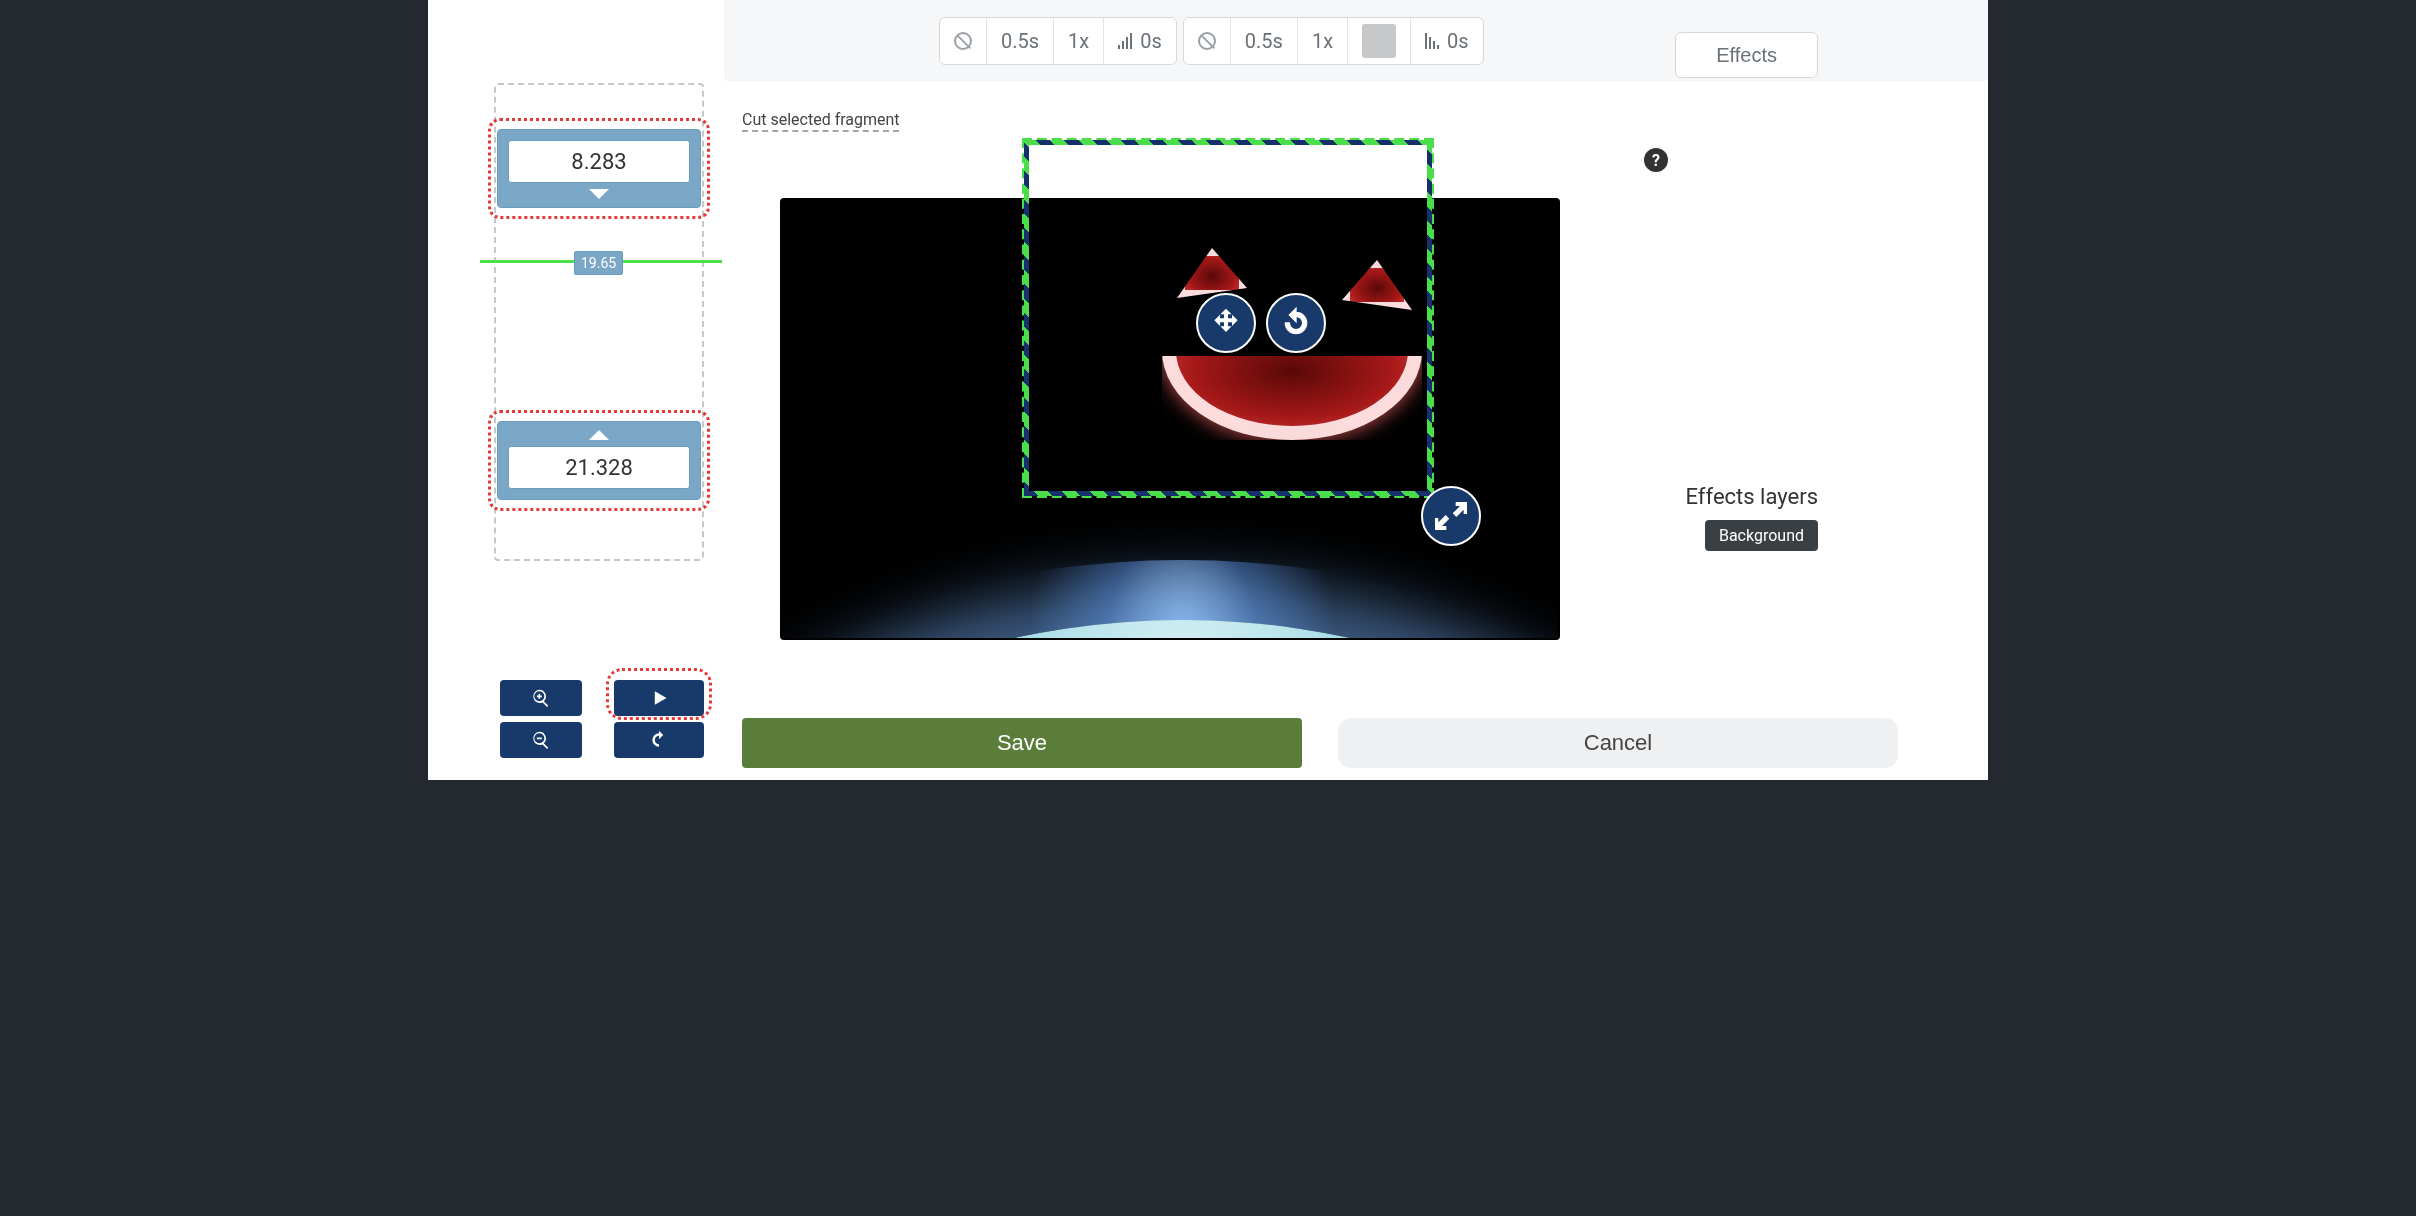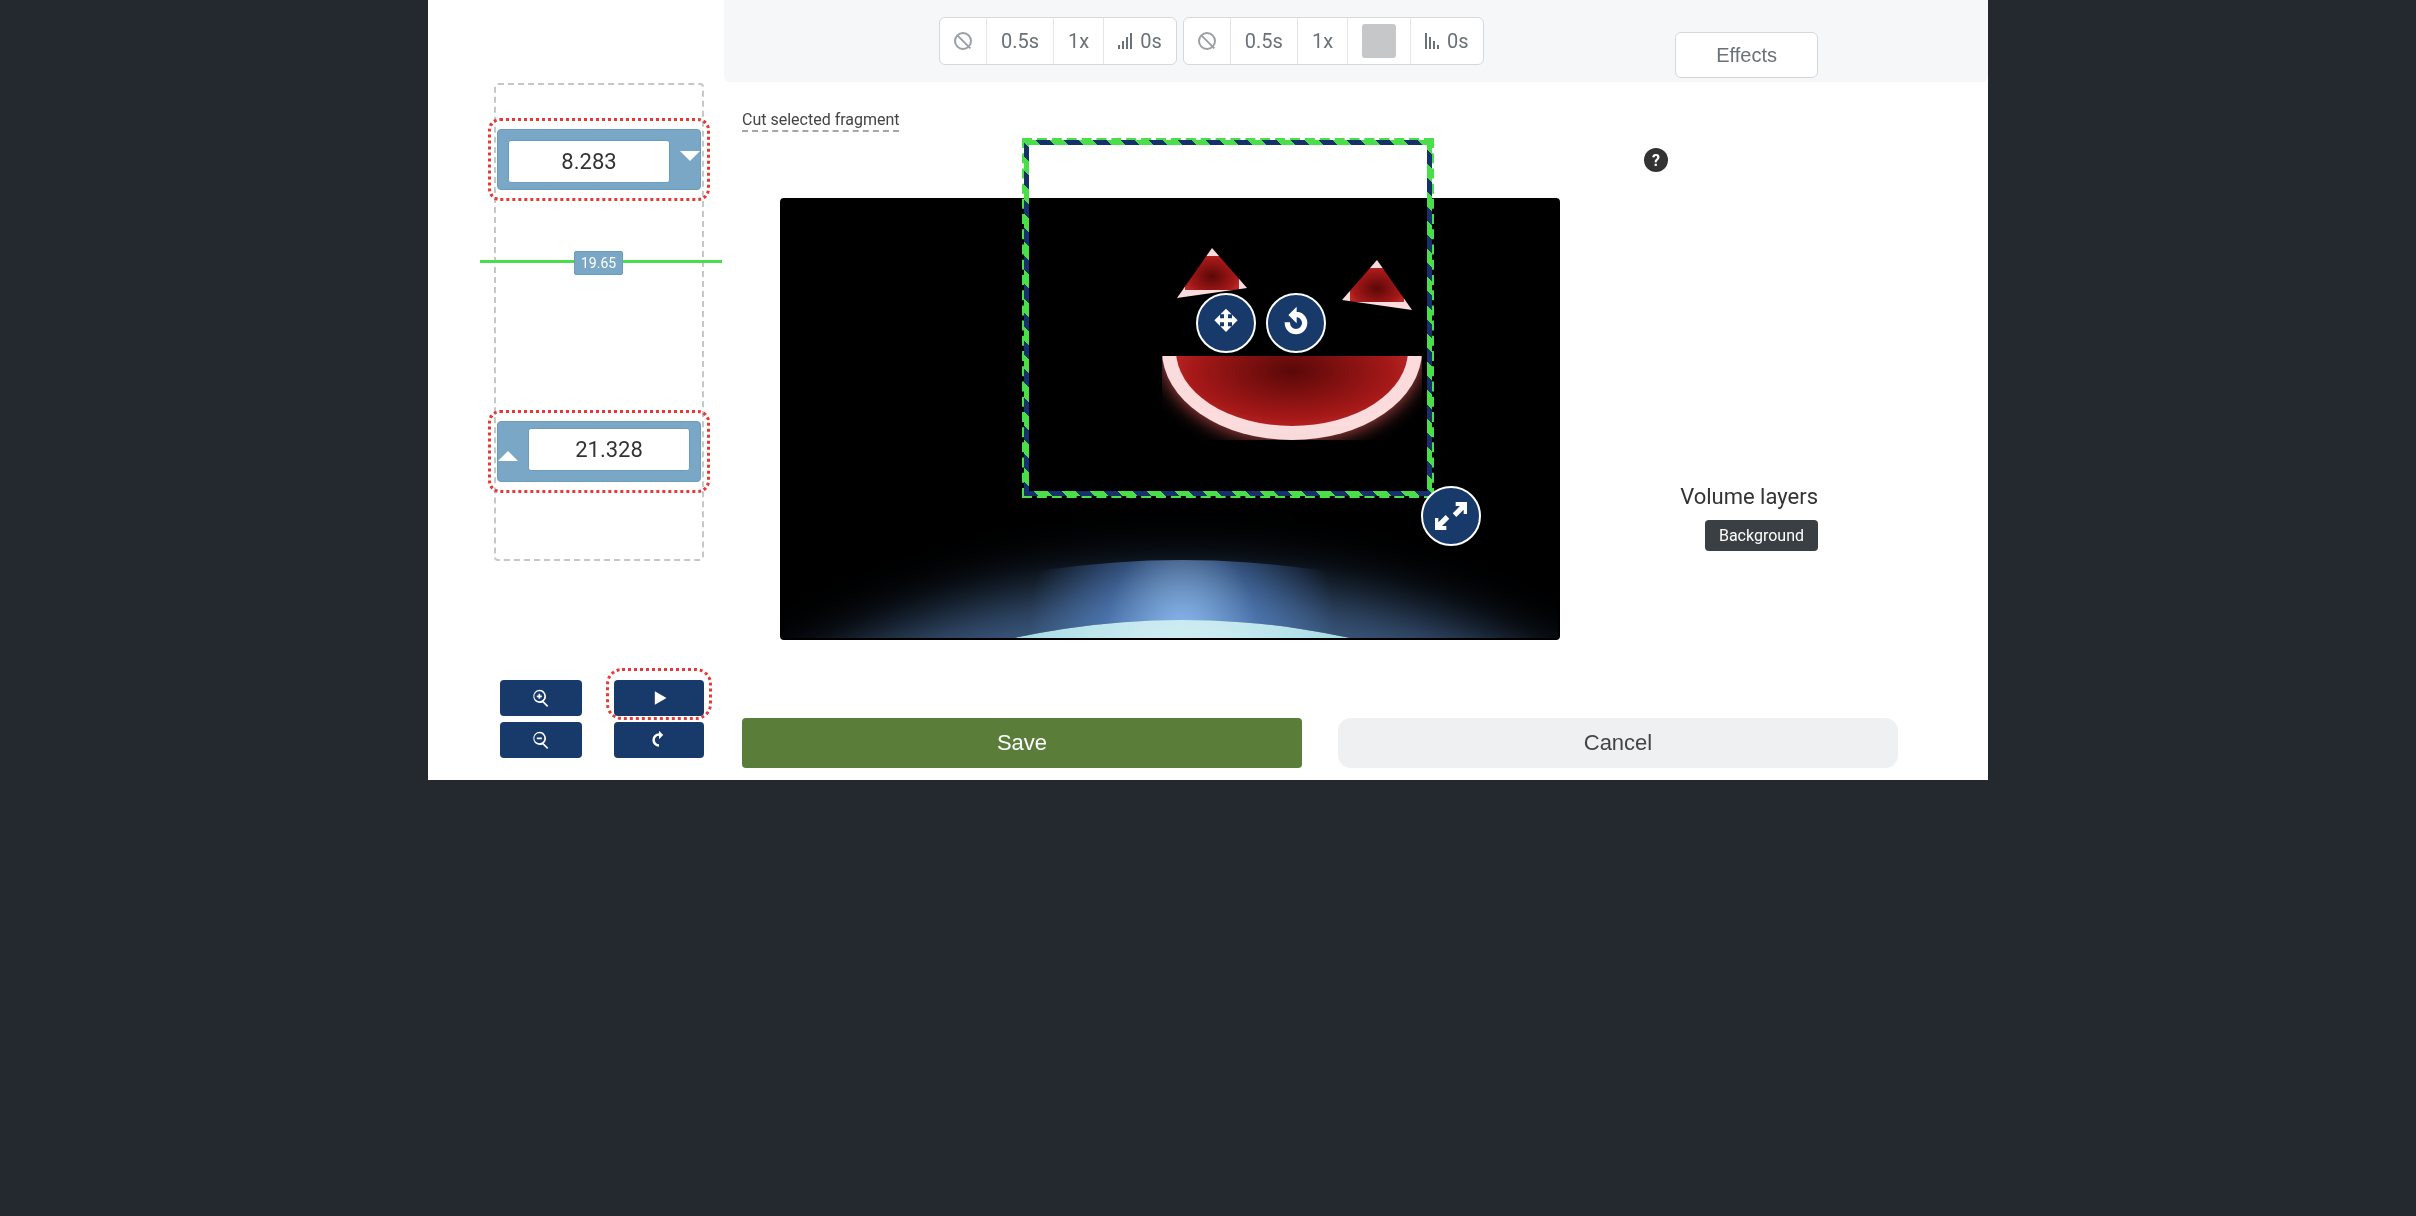--- a/index.html
+++ b/index.html
@@ -106,20 +106,21 @@
     border-radius: 12px;
     padding: 8px 6px;
     background: transparent;
   }
   .time-marker.top { top: 35px; }
   .time-marker.bottom { top: 328px; }
   .marker-inner {
     background: #7ba7c7;
     border-radius: 4px;
     display: flex;
+    flex-direction: column;
     align-items: center;
     border: 1px solid #6a9cc0;
   }
   .marker-value {
     background:#fff;
     margin:10px 10px 6px;
     width: calc(100% - 20px);
     text-align:center;
     padding:8px 0;
     font-size:22px;
@@ -384,21 +385,21 @@
     </div>
     <div class="tool-circle tool-resize">
       <svg viewBox="0 0 24 24">
           <path d="M4 20l6-6-2-2-6 6v-4H0v8h8v-2H4zm16-16l-6 6 2 2 6-6v4h2V2h-8v2h4z"></path>
         </svg>
     </div>
 
     <div class="help-badge">?</div>
 
 
-    <div class="vis-title">Volume layers</div>
+    <div class="vis-title">Effects layers</div>
     <div class="layer-chip">Background</div>
 
     <div class="zoom-stack">
       <button class="mini-btn">
         <svg viewBox="0 0 24 24">
             <path d="M10 2a8 8 0 015.3 13.9l5.4 5.4-1.4 1.4-5.4-5.4A8 8 0 1110 2zm0 2a6 6 0 100 12 6 6 0 000-12zm-1 3h2v2h2v2h-2v2H9v-2H7V9h2V7z"></path>
           </svg>
       </button>
       <button class="mini-btn">
         <svg viewBox="0 0 24 24">

